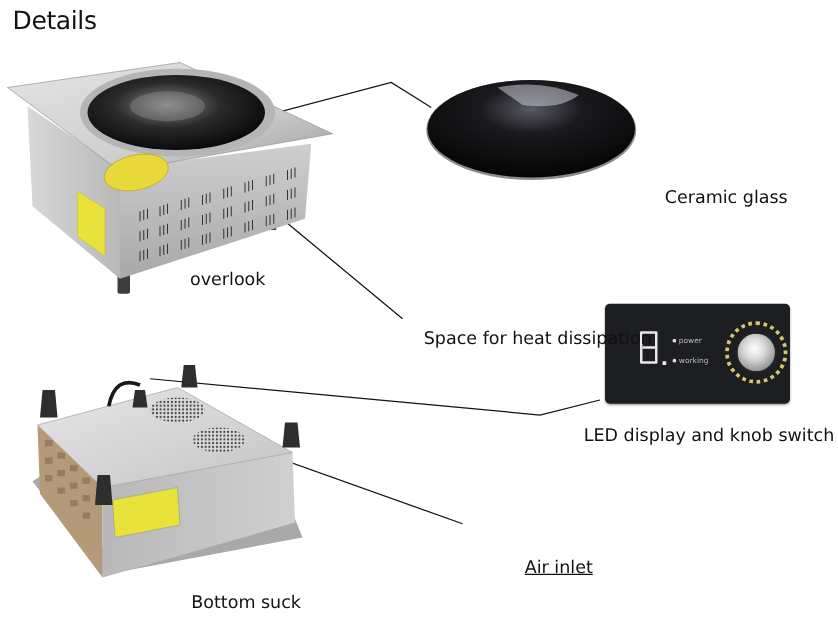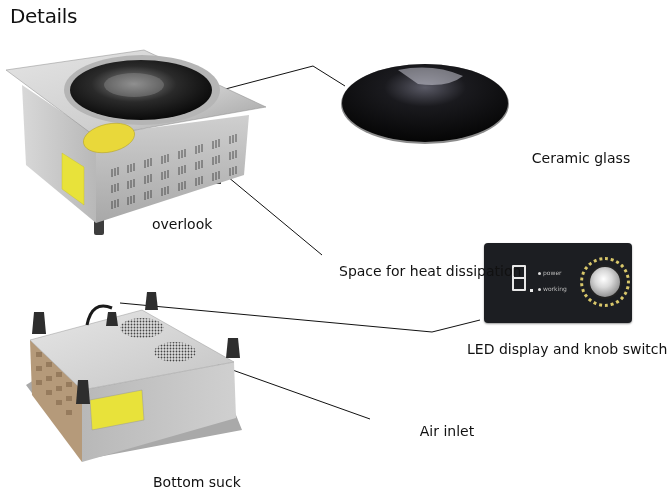--- a/index.html
+++ b/index.html
@@ -193,17 +193,17 @@
 <div class="abs label" style="left:152px;top:216px;text-align:right;">overlook</div>
 
 <div class="abs label center" style="left:518px;top:150px;width:126px;">
   <div>Ceramic glass</div>
 </div>
 
 <div class="abs label" style="left:301px;top:263px;margin-left:38px;">Space for heat dissipation</div>
 
 <div class="abs label" style="left:467px;top:341px;">LED display and knob switch</div>
 
-<div class="abs label center" style="left:340px;top:423px;width:214px;">
+<div class="abs label center" style="left:340px;top:446px;width:214px;text-decoration:underline;">
   <div>Air inlet</div>
 </div>
 
 <div class="abs label" style="left:153px;top:474px;">Bottom suck</div>
 
 </body></html>

